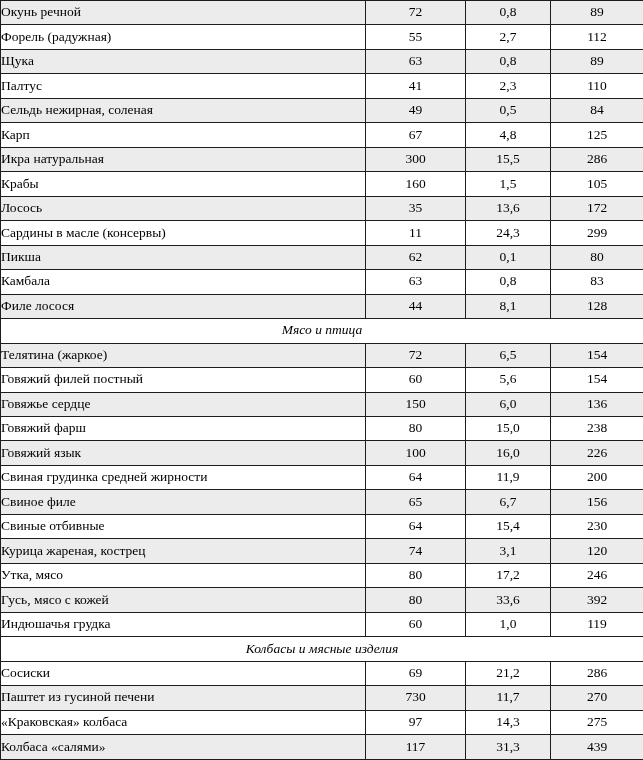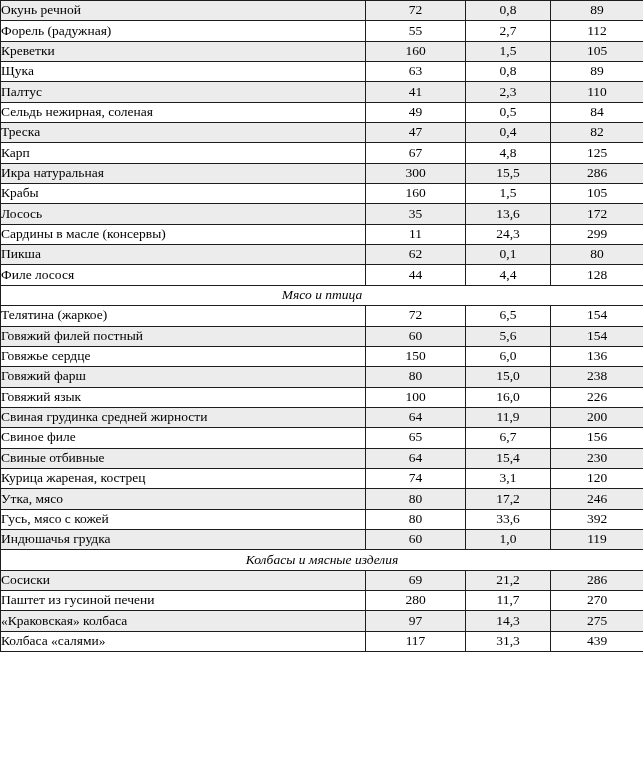--- a/index.html
+++ b/index.html
@@ -9,21 +9,21 @@
   }
   body {
     width: 643px;
     height: 760px;
     overflow: hidden;
   }
   table.food-table {
     border-collapse: collapse;
     table-layout: fixed;
     width: 643px;
-    height: 652px;
+    height: 760px;
     font-family: "Liberation Serif", "DejaVu Serif", serif;
     font-size: 13.5px;
     color: #000000;
   }
   table.food-table td {
     border: 1px solid #1d1d1d;
     padding: 0;
     vertical-align: middle;
     line-height: 1.1;
     overflow: hidden;
@@ -62,50 +62,38 @@
         <td class="num-cell">0,8</td>
         <td class="num-cell">89</td>
       </tr>
       <tr class="item-row">
         <td class="name-cell">Форель (радужная)</td>
         <td class="num-cell">55</td>
         <td class="num-cell">2,7</td>
         <td class="num-cell">112</td>
       </tr>
       <tr class="item-row">
-        <td class="name-cell">Креветки</td>
-        <td class="num-cell">160</td>
-        <td class="num-cell">1,5</td>
-        <td class="num-cell">105</td>
-      </tr>
-      <tr class="item-row">
         <td class="name-cell">Щука</td>
         <td class="num-cell">63</td>
         <td class="num-cell">0,8</td>
         <td class="num-cell">89</td>
       </tr>
       <tr class="item-row">
         <td class="name-cell">Палтус</td>
         <td class="num-cell">41</td>
         <td class="num-cell">2,3</td>
         <td class="num-cell">110</td>
       </tr>
       <tr class="item-row">
         <td class="name-cell">Сельдь нежирная, соленая</td>
         <td class="num-cell">49</td>
         <td class="num-cell">0,5</td>
         <td class="num-cell">84</td>
       </tr>
       <tr class="item-row">
-        <td class="name-cell">Треска</td>
-        <td class="num-cell">47</td>
-        <td class="num-cell">0,4</td>
-        <td class="num-cell">82</td>
-      </tr>
-      <tr class="item-row">
         <td class="name-cell">Карп</td>
         <td class="num-cell">67</td>
         <td class="num-cell">4,8</td>
         <td class="num-cell">125</td>
       </tr>
       <tr class="item-row">
         <td class="name-cell">Икра натуральная</td>
         <td class="num-cell">300</td>
         <td class="num-cell">15,5</td>
         <td class="num-cell">286</td>
@@ -128,23 +116,29 @@
         <td class="num-cell">24,3</td>
         <td class="num-cell">299</td>
       </tr>
       <tr class="item-row">
         <td class="name-cell">Пикша</td>
         <td class="num-cell">62</td>
         <td class="num-cell">0,1</td>
         <td class="num-cell">80</td>
       </tr>
       <tr class="item-row">
+        <td class="name-cell">Камбала</td>
+        <td class="num-cell">63</td>
+        <td class="num-cell">0,8</td>
+        <td class="num-cell">83</td>
+      </tr>
+      <tr class="item-row">
         <td class="name-cell">Филе лосося</td>
         <td class="num-cell">44</td>
-        <td class="num-cell">4,4</td>
+        <td class="num-cell">8,1</td>
         <td class="num-cell">128</td>
       </tr>
       <tr class="section-row">
         <td colspan="4">Мясо и птица</td>
       </tr>
       <tr class="item-row">
         <td class="name-cell">Телятина (жаркое)</td>
         <td class="num-cell">72</td>
         <td class="num-cell">6,5</td>
         <td class="num-cell">154</td>
@@ -219,21 +213,21 @@
         <td colspan="4">Колбасы и мясные изделия</td>
       </tr>
       <tr class="item-row">
         <td class="name-cell">Сосиски</td>
         <td class="num-cell">69</td>
         <td class="num-cell">21,2</td>
         <td class="num-cell">286</td>
       </tr>
       <tr class="item-row">
         <td class="name-cell">Паштет из гусиной печени</td>
-        <td class="num-cell">280</td>
+        <td class="num-cell">730</td>
         <td class="num-cell">11,7</td>
         <td class="num-cell">270</td>
       </tr>
       <tr class="item-row">
         <td class="name-cell">«Краковская» колбаса</td>
         <td class="num-cell">97</td>
         <td class="num-cell">14,3</td>
         <td class="num-cell">275</td>
       </tr>
       <tr class="item-row">

